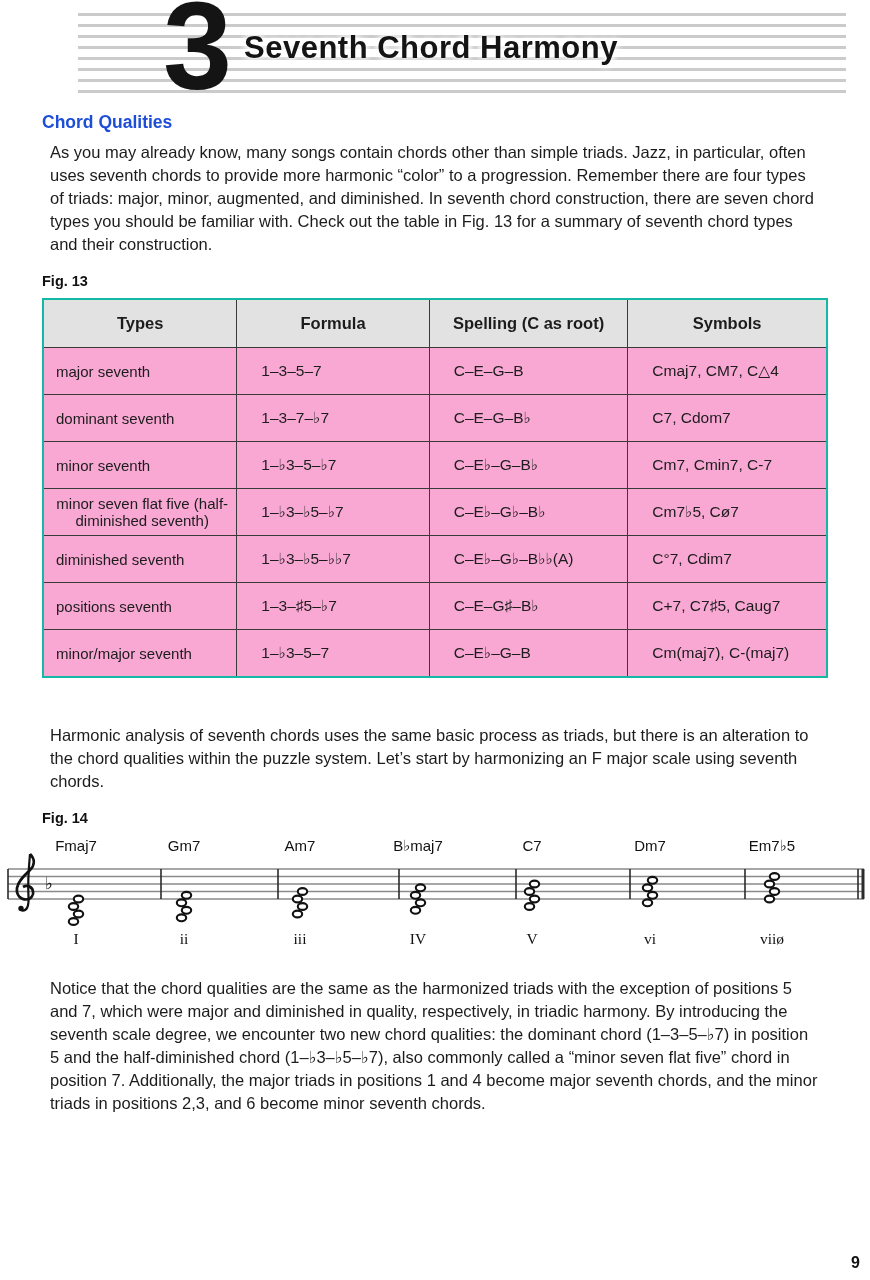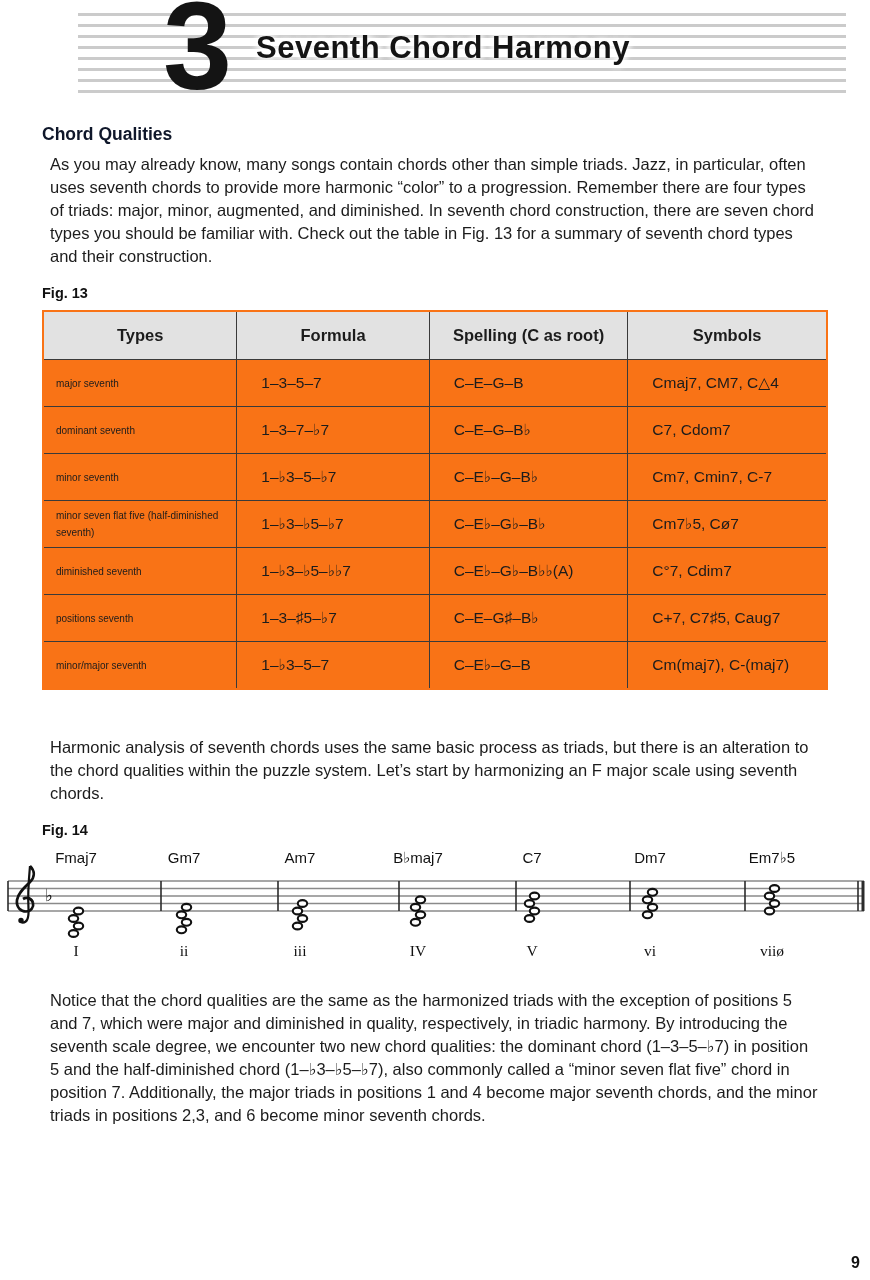--- a/index.html
+++ b/index.html
@@ -12,47 +12,47 @@
   .chapter-header{position:relative;height:112px;}
   .header-staff{
     position:absolute;left:78px;right:24px;top:13px;height:86px;
     background:repeating-linear-gradient(to bottom,#cbcbcb 0 3px,transparent 3px 11px);
   }
   .chapter-number{
     position:absolute;left:163px;top:-16px;line-height:1;
     font-size:124px;font-weight:bold;color:#141414;letter-spacing:-5px;
   }
   .chapter-title{
-    position:absolute;left:256px;top:30px;
+    position:absolute;left:244px;top:30px;
     font-size:31px;font-weight:bold;color:#141414;letter-spacing:.5px;
     text-shadow:0 0 7px #fff,0 0 7px #fff,0 0 10px #fff;
     white-space:nowrap;
   }
   
   .content{padding:0 42px;}
-  .section-heading{margin:12px 0 4px;font-size:17.5px;font-weight:bold;color:#0f172a;}
+  .section-heading{margin:0 0 4px;font-size:17.5px;font-weight:bold;color:#1d4ed8;}
   p.body{font-size:16.5px;line-height:23px;margin:8px 8px;color:#1c1c1c;}
   .fig-label{font-weight:bold;font-size:14.5px;margin:17px 0 9px;color:#111;}
   
   .chord-table{
     display:grid;grid-template-columns:24.6% 24.6% 25.4% 25.4%;
-    border:2px solid #f97316;margin-top:4px;background:#f97316;
+    border:2px solid #14b8a6;margin-top:4px;background:#f9a8d4;
   }
   .chord-table>div{
     border-left:1px solid #3a3a3a;border-top:1px solid #3a3a3a;
     display:flex;align-items:center;min-height:47px;box-sizing:border-box;
   }
   .chord-table>div:nth-child(4n+1){border-left:none;}
   .chord-table>div:nth-child(-n+4){border-top:none;}
   .th{
     background:#e2e2e2;justify-content:center;font-weight:bold;
     font-size:16.5px;min-height:43px;padding:4px 2px;text-align:center;
   }
   .td{font-size:15.5px;padding:6px 8px 6px 24px;}
-  .td.col-type{font-size:10px;padding-left:12px;line-height:17px;}
+  .td.col-type{font-size:15px;padding-left:12px;line-height:17px;text-align:center;}
   
   .fig14{position:relative;width:870px;height:126px;margin-top:8px;}
   .fig14 svg{position:absolute;left:0;top:0;}
   
   .page-number{position:absolute;right:10px;bottom:8px;font-size:16px;font-weight:bold;color:#111;}
 </style>
 </head>
 <body>
 
 <div>

